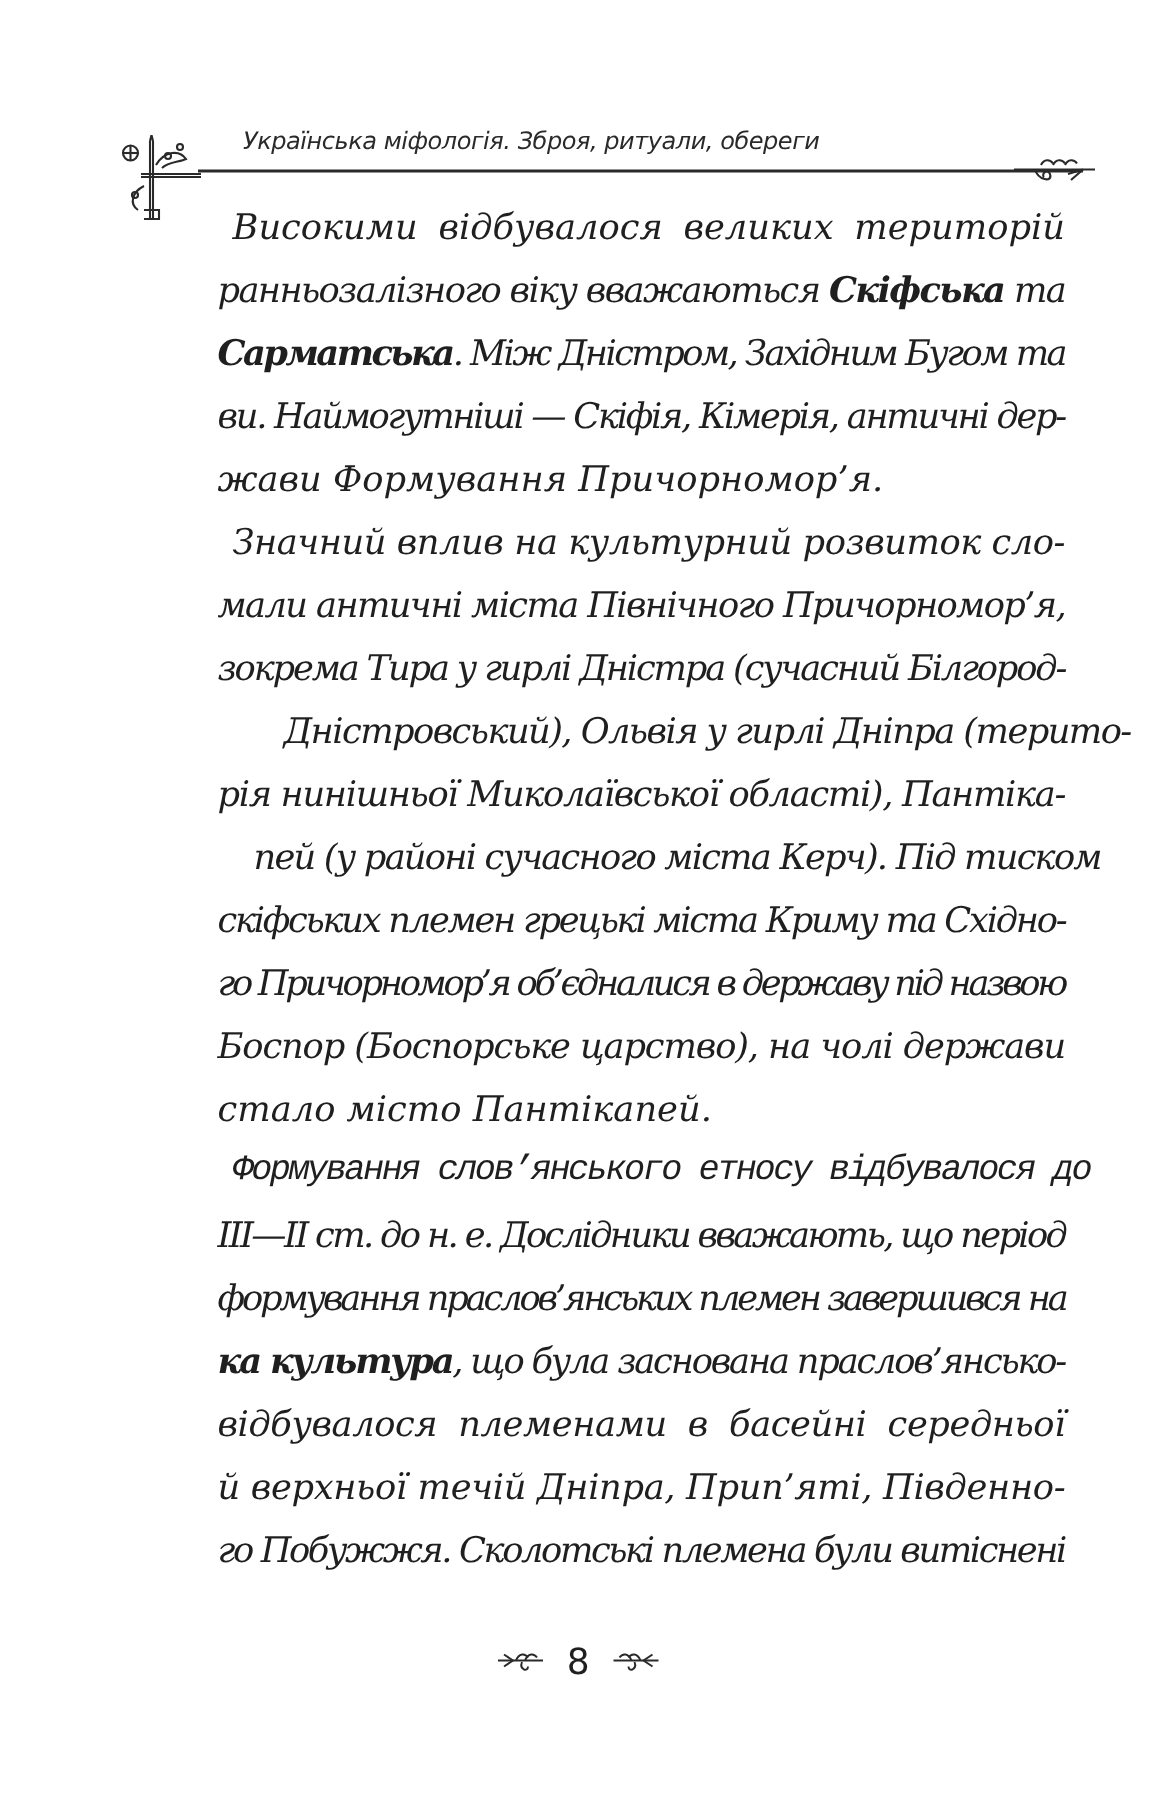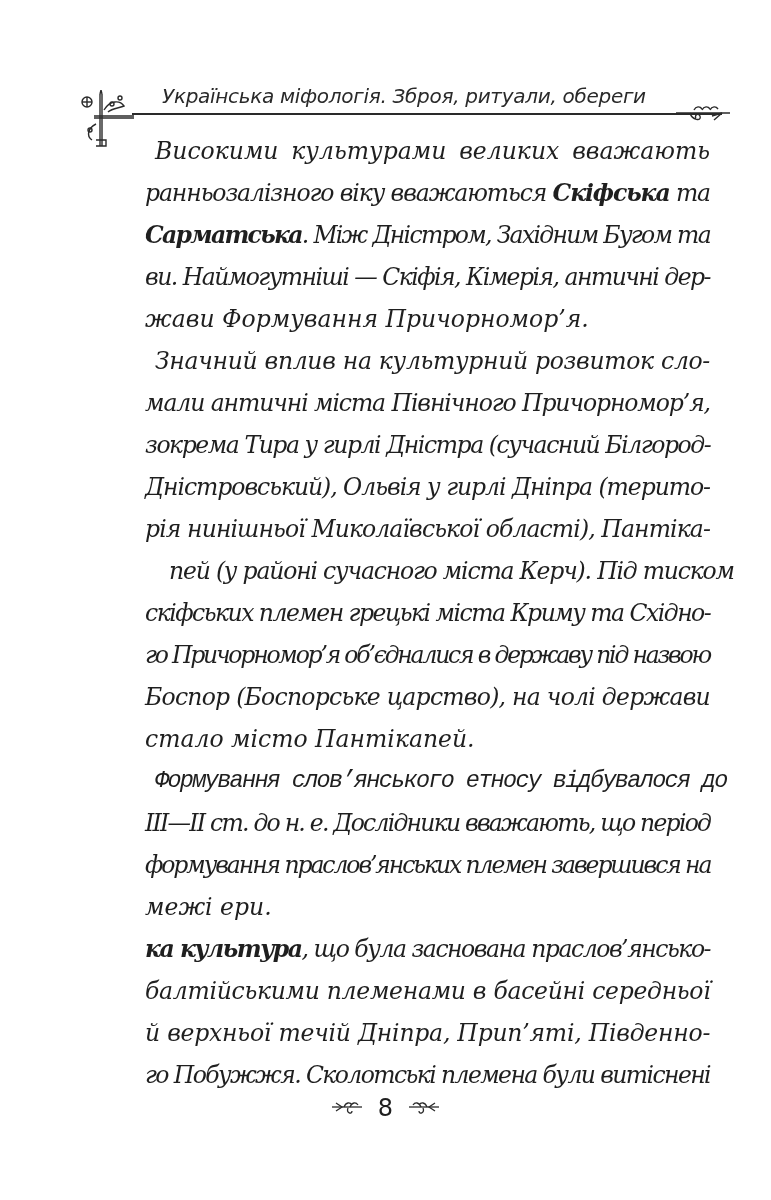--- a/index.html
+++ b/index.html
@@ -1,19 +1,19 @@
 <!DOCTYPE html>
 <html><head>
 <meta charset="utf-8">
 <style>
   html, body { margin: 0; padding: 0; background: #ffffff; }
   body { width: 771px; height: 1200px; position: relative; overflow: hidden; color: #1f1f1f; }
   .header { position: absolute; left: 72px; top: 84px; width: 660px; height: 70px; }
   .corner { position: absolute; left: 6px; top: 6px; width: 56px; height: 58px; }
-  .header-title { position: absolute; left: 90px; top: 0px; font-family: "DejaVu Sans", sans-serif; font-style: italic; font-size: 20px; color: #2a2a2a; white-space: nowrap; letter-spacing: -0.3px; }
+  .header-title { position: absolute; left: 90px; top: 0px; font-family: "DejaVu Sans", sans-serif; font-style: italic; font-size: 16px; color: #2a2a2a; white-space: nowrap; letter-spacing: -0.3px; }
   .header-rule { position: absolute; left: 60px; top: 29px; width: 590px; height: 1.5px; background: #2a2a2a; }
   .header-flourish { position: absolute; right: 0px; top: 14px; width: 60px; height: 30px; }
   .body-text { position: absolute; left: 145px; top: 130px; width: 565px; font-family: "DejaVu Serif", serif; font-style: italic; font-size: 23.5px; line-height: 42px; color: #1f1f1f; }
   .line { display: block; white-space: nowrap; text-align: justify; text-align-last: justify; height: 42px; }
   .line.last { text-align-last: left; }
   .line.indent { padding-left: 10px; }
   .line b { font-weight: bold; }
   .footer { position: absolute; left: 0; top: 1088px; width: 771px; height: 40px; display: flex; justify-content: center; align-items: center; gap: 14px; }
   .page-number { font-family: "DejaVu Sans", sans-serif; font-size: 24px; color: #1f1f1f; }
   .orn { width: 34px; height: 18px; }
@@ -48,41 +48,40 @@
       <path d="M18 15 C20 22, 30 24, 28 18 C26 14, 22 18, 24 20"></path>
       <path d="M22 12 C24 8, 28 8, 30 11"></path>
       <path d="M30 12 C32 8, 36 8, 38 11"></path>
       <path d="M38 12 C40 8, 44 8, 46 11"></path>
       <path d="M40 18 L50 15 L42 22"></path>
     </g>
   </svg>
 </div>
 
 <div class="body-text" id="body-text">
-    <span class="line indent" style="display: block; word-spacing: 4.33333px;"><span>Високими культурами великих вважають</span></span>
+    <span class="line indent" style="display: block; word-spacing: 4.33333px;"><span>Високими відбувалося великих територій</span></span>
     <span class="line" style="display: block; letter-spacing: -1.09302px;"><span>ранньозалізного віку вважаються </span><b>Скіфська</b><span> та</span></span>
     <span class="line" style="display: block; letter-spacing: -1.69767px;"><b>Сарматська</b><span>. Між Дністром, Західним Бугом та</span></span>
     <span class="line" style="display: block; letter-spacing: -1.52083px;"><span>ви. Наймогутніші — Скіфія, Кімерія, античні дер-</span></span>
     <span class="line last" style="display: block;"><span>жави Формування Причорномор’я.</span></span>
     <span class="line indent" style="display: block; letter-spacing: -0.317073px;"><span>Значний вплив на культурний розвиток сло-</span></span>
     <span class="line" style="display: block; letter-spacing: -1.09091px;"><span>мали античні міста Північного Причорномор’я,</span></span>
     <span class="line" style="display: block; letter-spacing: -1.4375px;"><span>зокрема Тира у гирлі Дністра (сучасний Білгород-</span></span>
-    <span class="line" style="display: block; letter-spacing: -1.04348px;"><span>Дністровський), Ольвія у гирлі Дніпра (терито-</span></span>
+    <span class="line" style="display: block; letter-spacing: -1.04348px; margin-left: 44px;"><span>Дністровський), Ольвія у гирлі Дніпра (терито-</span></span>
     <span class="line" style="display: block; letter-spacing: -0.891304px;"><span>рія нинішньої Миколаївської області), Пантіка-</span></span>
     <span class="line" style="display: block; letter-spacing: -1.19149px; margin-left: 24px;"><span>пей (у районі сучасного міста Керч). Під тиском</span></span>
     <span class="line" style="display: block; letter-spacing: -1.51064px;"><span>скіфських племен грецькі міста Криму та Східно-</span></span>
     <span class="line" style="display: block; letter-spacing: -2.20408px;"><span>го Причорномор’я об’єдналися в державу під назвою</span></span>
     <span class="line" style="display: block; letter-spacing: -0.75px;"><span>Боспор (Боспорське царство), на чолі держави</span></span>
     <span class="line last" style="display: block;"><span>стало місто Пантікапей.</span></span>
     <span class="line indent" style="display: block; letter-spacing: -1.67391px; font-family: Liberation Mono, monospace;"><span>Формування слов’янського етносу відбувалося до</span></span>
     <span class="line" style="display: block; letter-spacing: -1.76px;"><span>III—II ст. до н. е. Дослідники вважають, що період</span></span>
     <span class="line" style="display: block; letter-spacing: -2.08511px;"><span>формування праслов’янських племен завершився на</span></span>
-    <span class="line last" style="display: block;"><span>межі ери.</span></span>
     <span class="line" style="display: block; letter-spacing: -1.45652px;"><b>ка культура</b><span>, що була заснована праслов’янсько-</span></span>
-    <span class="line" style="display: block; letter-spacing: -0.285714px;"><span>балтійськими племенами в басейні середньої</span></span>
+    <span class="line" style="display: block; letter-spacing: -0.285714px;"><span>відбувалося племенами в басейні середньої</span></span>
     <span class="line" style="display: block; letter-spacing: -0.227273px;"><span>й верхньої течій Дніпра, Прип’яті, Південно-</span></span>
     <span class="line" style="display: block; letter-spacing: -1.6px;"><span>го Побужжя. Сколотські племена були витіснені</span></span>
   </div>
 
 <div class="footer">
   <svg class="orn" viewBox="0 0 34 18">
     <g fill="none" stroke="#2a2a2a" stroke-width="1.3">
       <path d="M2 8 L32 8"></path>
       <path d="M6 4 L12 8 L6 12"></path>
       <path d="M14 8 C16 3, 20 3, 22 6"></path>

